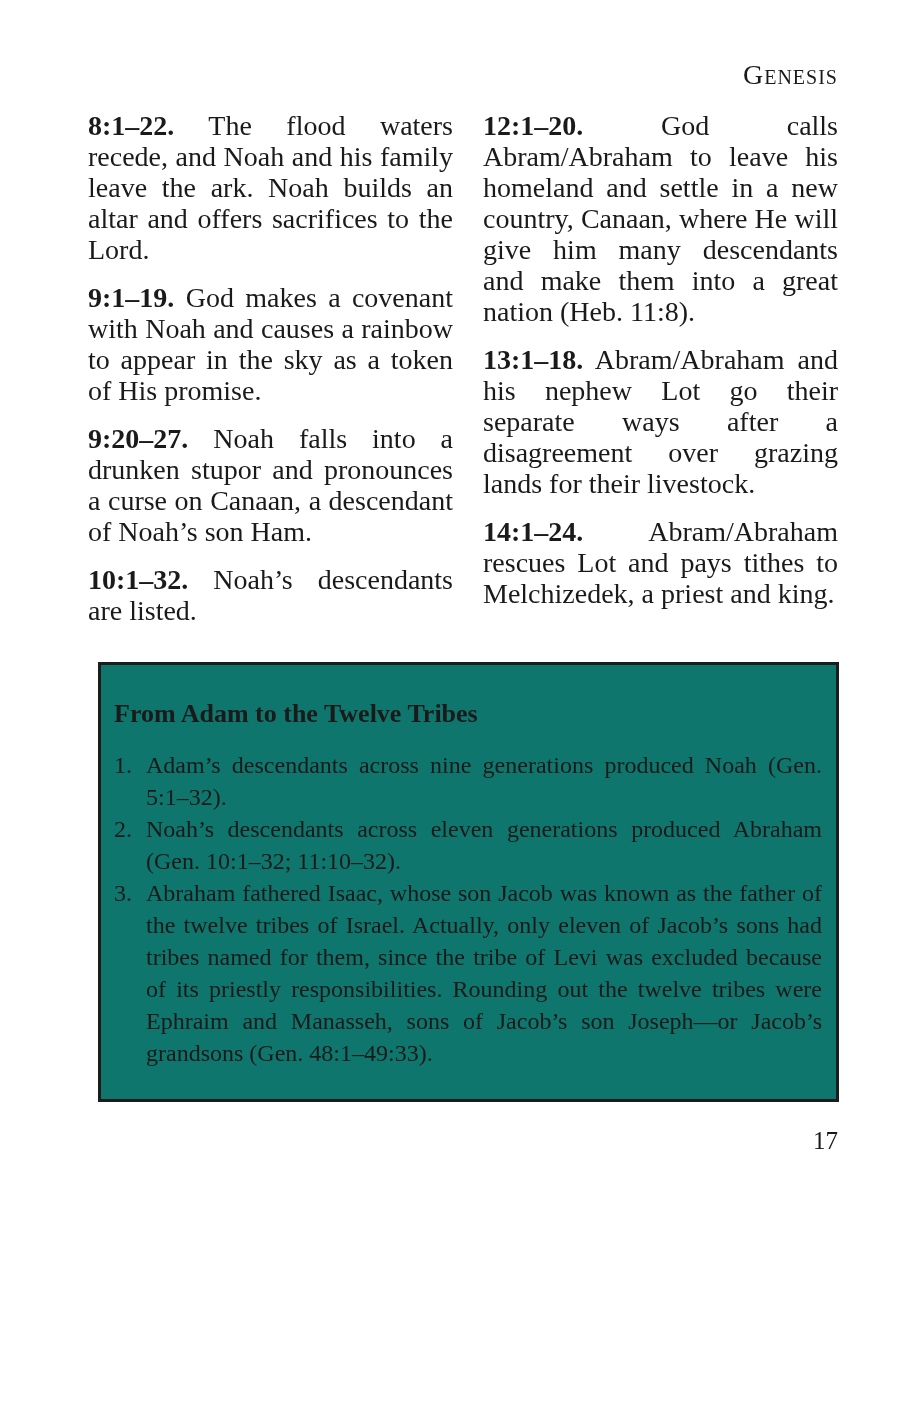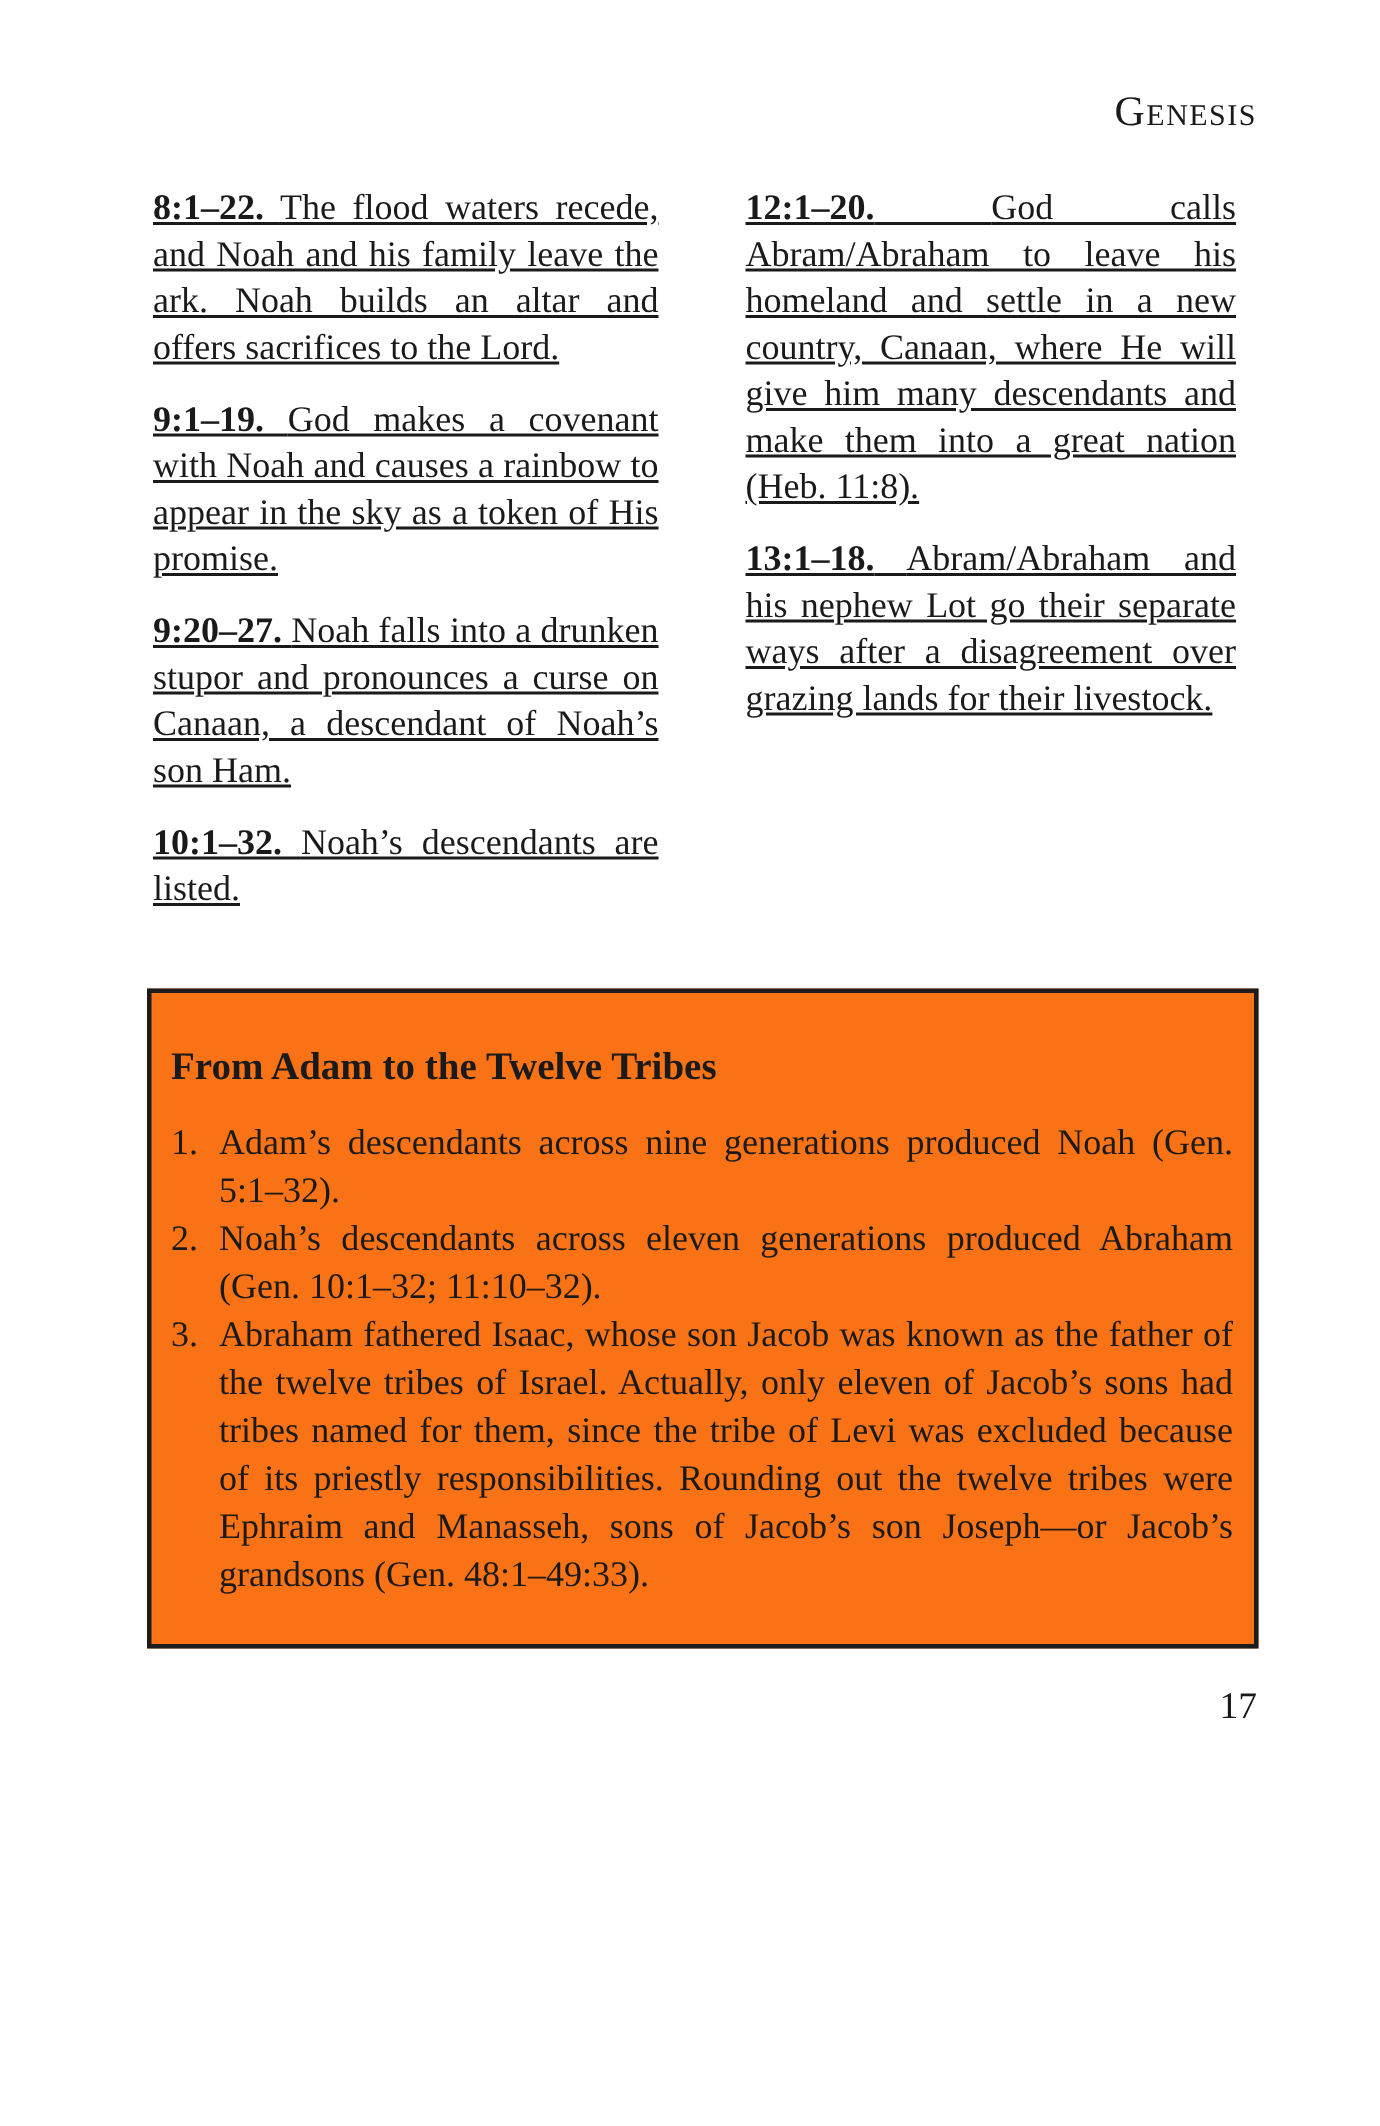--- a/index.html
+++ b/index.html
@@ -28,34 +28,33 @@
     line-height: 30px;
   }
   .columns {
     display: flex;
     gap: 30px;
     margin-top: 20px;
   }
   .col-left  { width: 365px; }
   .col-right { width: 355px; }
   p.entry {
-    margin: 14px;
-    font-size: 24px;
+    margin: 0;
+    font-size: 28px;
     line-height: 31px;
     text-align: justify;
-    text-decoration: underline;
   }
   p.entry + p.entry { margin-top: 17px; }
   .ref { font-weight: bold; }
   .callout {
     box-sizing: border-box;
     margin-top: 36px;
     margin-left: 10px;
     width: 741px;
-    background: #f97316;
+    background: #0f766e;
     border: 3px solid #1c1c1c;
     padding: 34px 14px 30px 13px;
   }
   .callout-title {
     margin: 0 0 20px 0;
     font-size: 26px;
     font-weight: bold;
     line-height: 30px;
   }
   .callout-list {
@@ -91,20 +90,21 @@
     <div class="col-left">
       <p class="entry"><b class="ref">8:1–22.</b> <span>The flood waters recede, and Noah and his family leave the ark. Noah builds an altar and offers sacrifices to the Lord.</span></p>
       <p class="entry"><b class="ref">9:1–19.</b> <span>God makes a covenant with Noah and causes a rainbow to appear in the sky as a token of His promise.</span></p>
       <p class="entry"><b class="ref">9:20–27.</b> <span>Noah falls into a drunken stupor and pronounces a curse on Canaan, a descendant of Noah’s son Ham.</span></p>
       <p class="entry"><b class="ref">10:1–32.</b> <span>Noah’s descendants are listed.</span></p>
     </div>
 
     <div class="col-right">
       <p class="entry"><b class="ref">12:1–20.</b> <span>God calls Abram/Abraham to leave his homeland and settle in a new country, Canaan, where He will give him many descendants and make them into a great nation (Heb. 11:8).</span></p>
       <p class="entry"><b class="ref">13:1–18.</b> <span>Abram/Abraham and his nephew Lot go their separate ways after a disagreement over grazing lands for their livestock.</span></p>
+      <p class="entry"><b class="ref">14:1–24.</b> <span>Abram/Abraham rescues Lot and pays tithes to Melchizedek, a priest and king.</span></p>
     </div>
 
   </div>
 
   <div class="callout">
     <h2 class="callout-title">From Adam to the Twelve Tribes</h2>
     <ol class="callout-list">
       <li>
         <span class="li-num">1.</span>
         <span class="li-text">Adam’s descendants across nine generations produced Noah (Gen. 5:1–32).</span>

